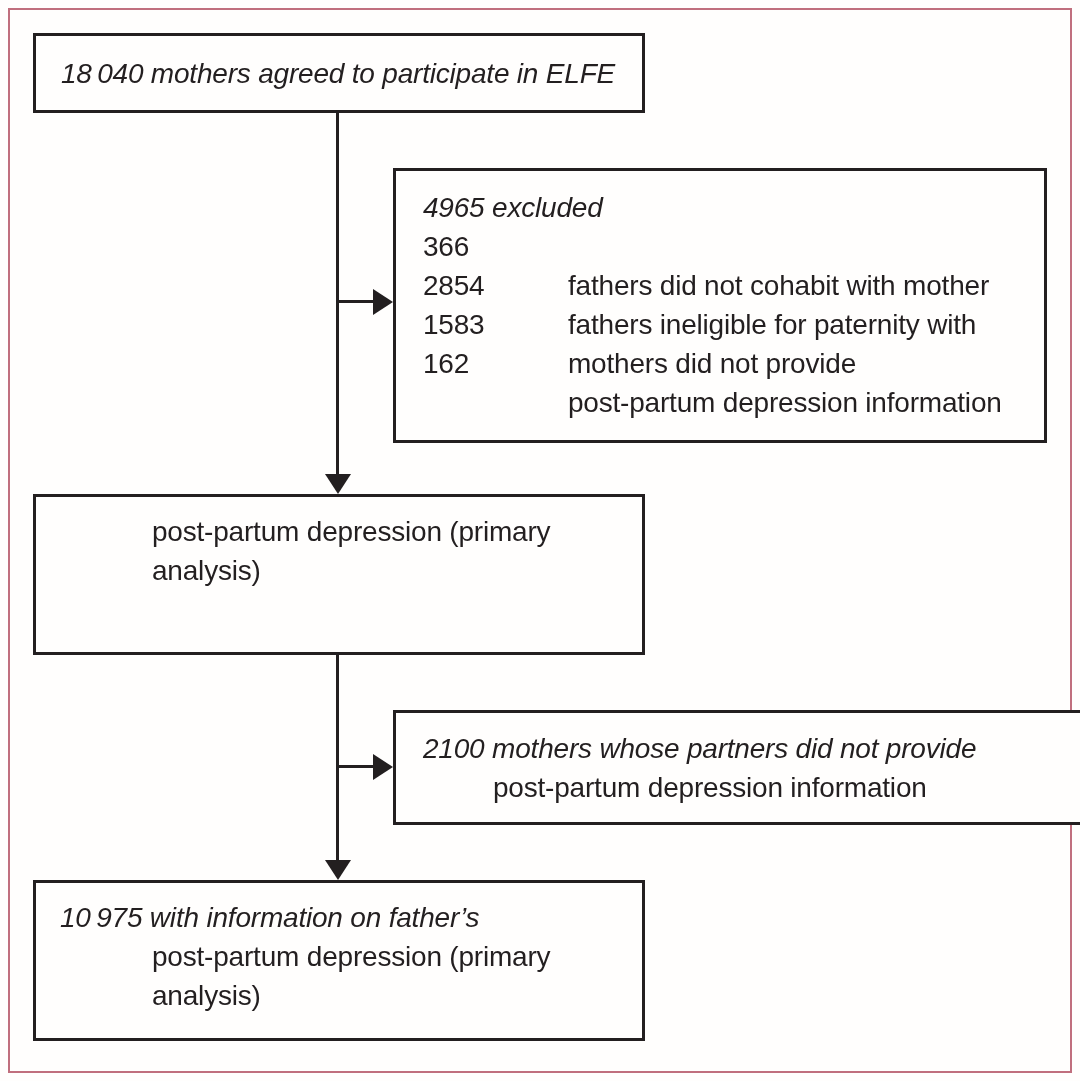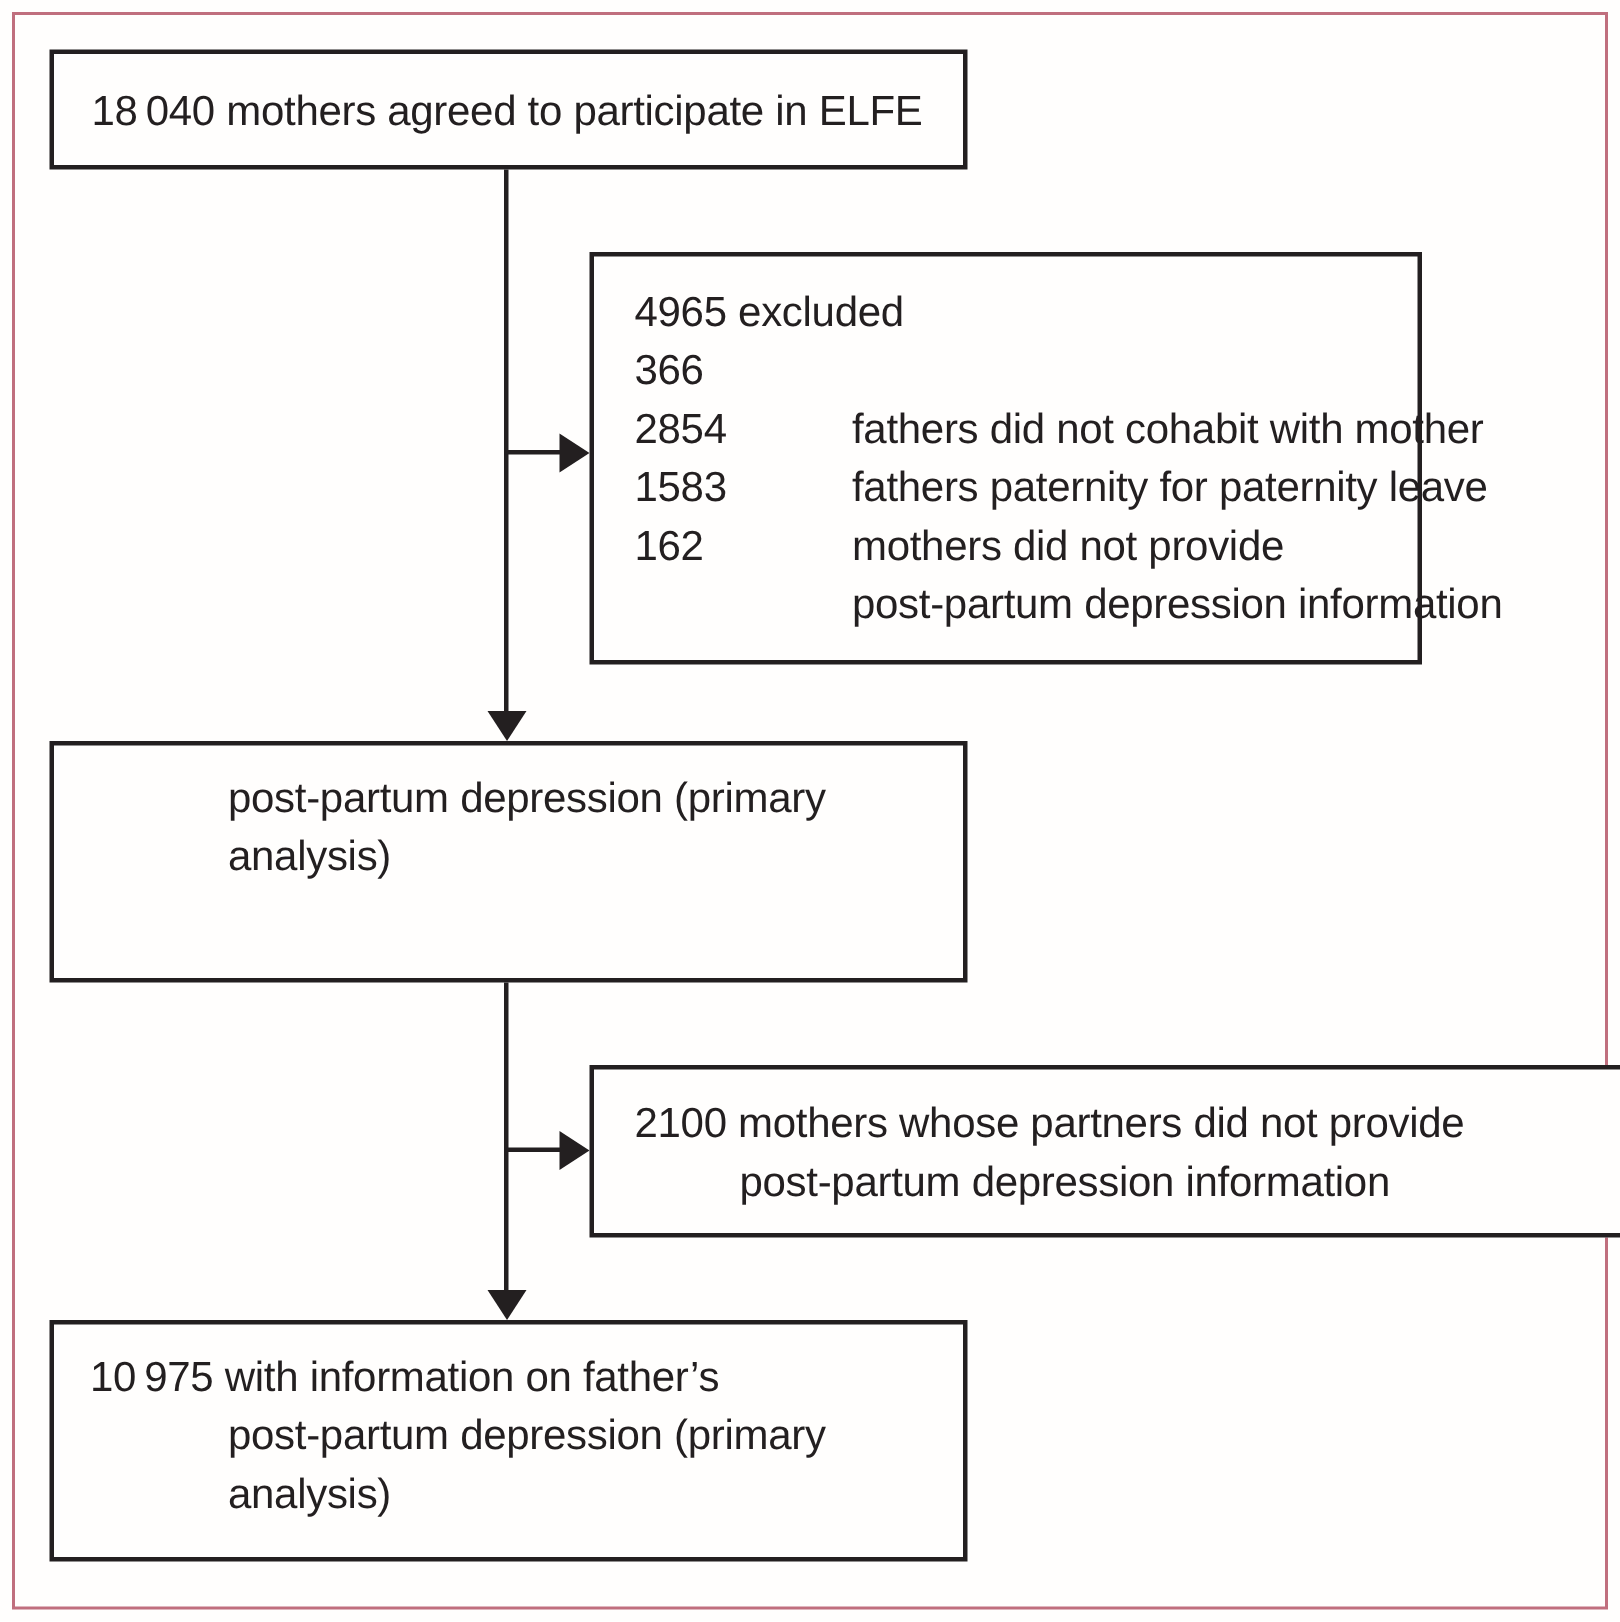--- a/index.html
+++ b/index.html
@@ -12,26 +12,26 @@
   }
   .frame {
     position:absolute; left:8px; top:8px; right:8px; bottom:8px;
     border:2px solid #c06f7e;
   }
   .box {
     position:absolute; box-sizing:border-box;
     border:3px solid #231f20; background:#fffefd;
   }
   .box-top      { left:33px;  top:33px;  width:612px; height:80px;  display:flex; align-items:center; padding-left:25px; }
-  .box-excluded { left:393px; top:168px; width:555px; height:275px; padding:17px 28px 0 27px; }
+  .box-excluded { left:393px; top:168px; width:654px; height:275px; padding:17px 28px 0 27px; }
   .box-mid      { left:33px;  top:494px; width:612px; height:161px; padding:15px 16px 0 24px; }
   .box-partners { left:393px; top:710px; width:726px; height:115px; padding:16px 4px 0 27px; }
   .box-bottom   { left:33px;  top:880px; width:612px; height:161px; padding:15px 26px 0 24px; }
 
-  .line { white-space:nowrap; }
+  .line { white-space:nowrap;font-style:italic; }
   .item { display:flex; white-space:nowrap; }
   .item .num  { flex:0 0 auto; width:137px; text-align:left; }
   .item .desc { margin-left:8px; }
   .cont   { margin-left:145px; white-space:nowrap; }
   .ind-a  { margin-left:92px;  white-space:nowrap; }
   .ind-b  { margin-left:70px;  white-space:nowrap; }
 
   .vline { position:absolute; left:336px; width:3px; background:#231f20; }
   .vline-a { top:112px; height:362px; }
   .vline-b { top:653px; height:207px; }
@@ -72,21 +72,21 @@
     <div class="line">4965 excluded</div>
     <div class="item">
       <span class="num">366</span>
     </div>
     <div class="item">
       <span class="num">2854</span>
       <span class="desc">fathers did not cohabit with mother</span>
     </div>
     <div class="item">
       <span class="num">1583</span>
-      <span class="desc">fathers paternity for paternity leave</span>
+      <span class="desc">fathers ineligible for paternity with</span>
     </div>
     <div class="item">
       <span class="num">162</span>
       <span class="desc">mothers did not provide</span>
     </div>
     <div class="cont">post-partum depression information</div>
   </div>
 
   <div class="box box-mid">
     <div class="ind-a">post-partum depression (primary</div>

